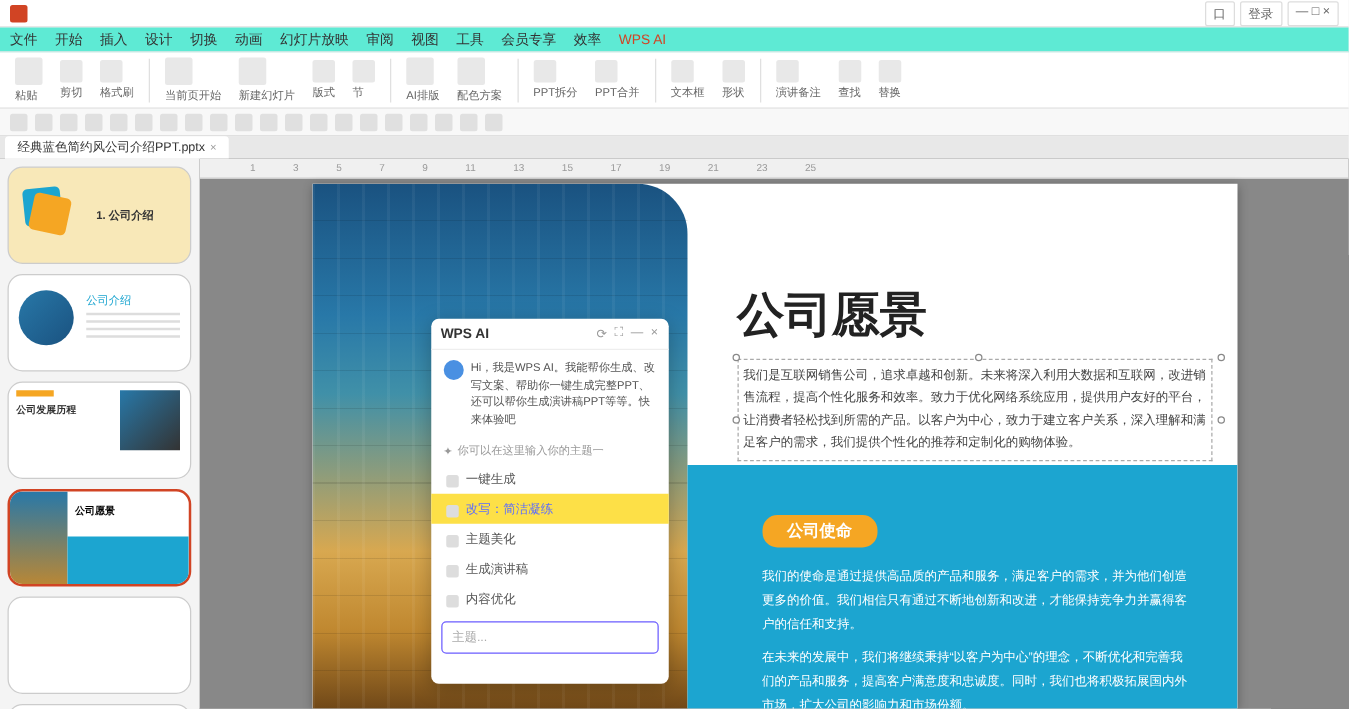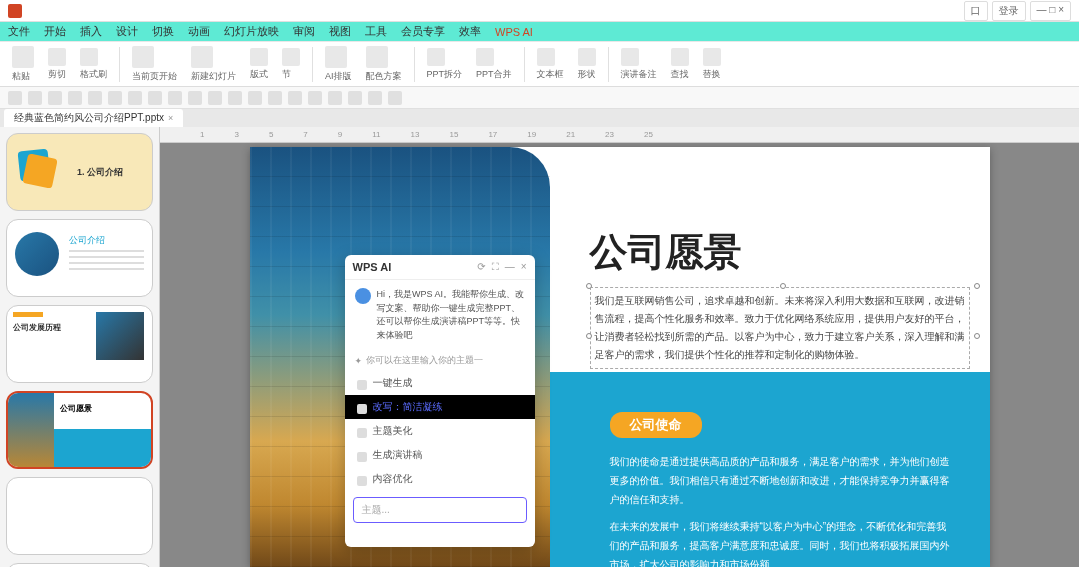--- a/index.html
+++ b/index.html
@@ -39,21 +39,21 @@
 .mission-text{position:absolute;left:60px;top:80px;right:40px;font-size:10px;line-height:1.9;color:#fff}
 .ai-panel{position:absolute;left:95px;top:108px;width:190px;background:#fff;border-radius:6px;box-shadow:0 4px 16px rgba(0,0,0,0.25);z-index:10;font-size:10px}
 .ai-head{display:flex;align-items:center;padding:6px 8px;border-bottom:1px solid #eee}
 .ai-title{font-weight:bold;color:#333;font-size:11px}
 .ai-head-icons{margin-left:auto;display:flex;gap:6px;color:#999;font-size:10px}
 .ai-msg{padding:8px 10px;display:flex;gap:6px}
 .ai-avatar{width:16px;height:16px;border-radius:50%;background:#4a90e2;flex-shrink:0}
 .ai-msg-text{font-size:9px;line-height:1.5;color:#555}
 .ai-section-label{padding:4px 10px;font-size:9px;color:#999;display:flex;align-items:center;gap:4px}
 .ai-option{padding:5px 12px;font-size:10px;color:#555;display:flex;align-items:flex-end;gap:6px;cursor:pointer}
-.ai-option.hl{background:#000000;color:#5b6cff}
+.ai-option.hl{background:#fde047;color:#5b6cff}
 .ai-opt-icon{width:10px;height:10px;background:#ddd;border-radius:2px}
 .ai-input{margin:6px 8px 24px;border:1.5px solid #6b5cff;border-radius:4px;padding:5px 8px;font-size:10px;color:#aaa}
 
 .t1{background:#f8e8b8}
 .t1 .sq{position:absolute;left:18px;top:22px;width:30px;height:30px;background:#f5a623;transform:rotate(12deg);border-radius:4px}
 .t1 .sq2{position:absolute;left:12px;top:16px;width:30px;height:30px;background:#1ca5d0;transform:rotate(-6deg);border-radius:4px}
 .t1 .tt{position:absolute;left:70px;top:32px;font-size:9px;font-weight:bold;color:#333}
 .t2 .circ{position:absolute;left:8px;top:12px;width:44px;height:44px;border-radius:50%;background:linear-gradient(135deg,#2878a8,#1a5280)}
 .t2 .tt{position:absolute;left:62px;top:14px;font-size:9px;font-weight:normal;color:#1ca5d0}
 .t2 .lines{position:absolute;left:62px;top:30px;right:8px}

